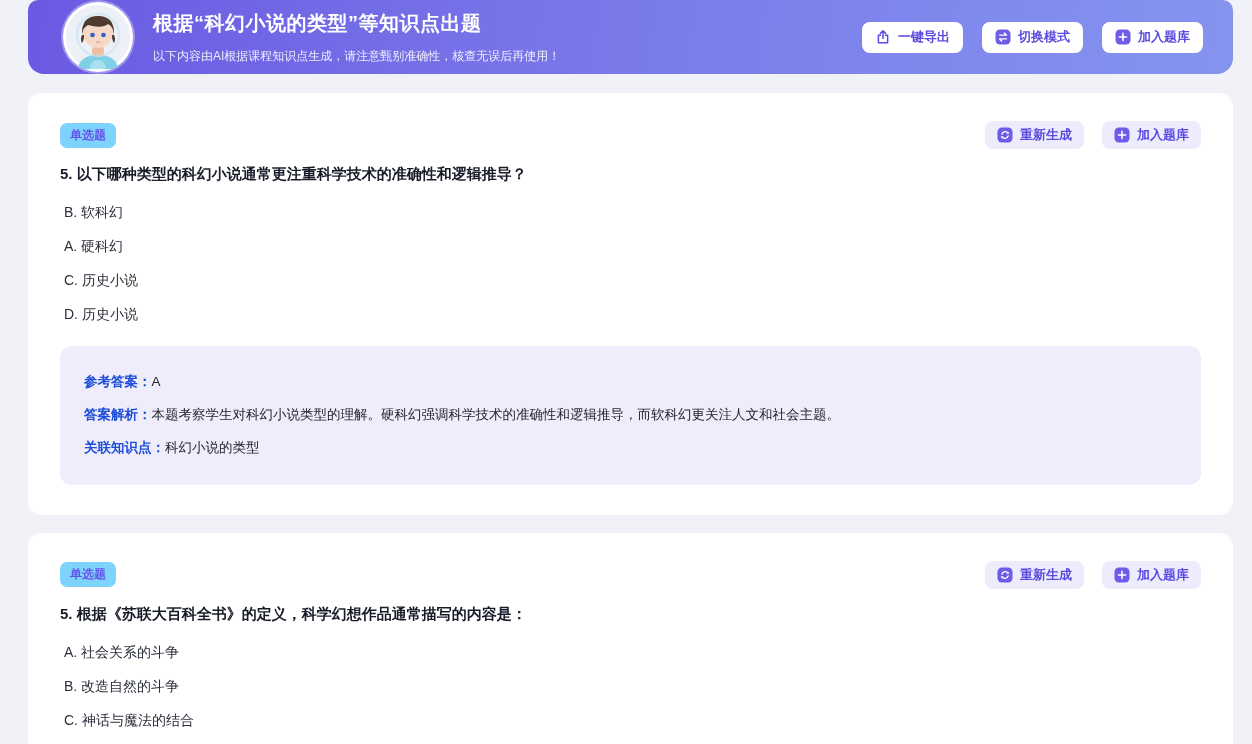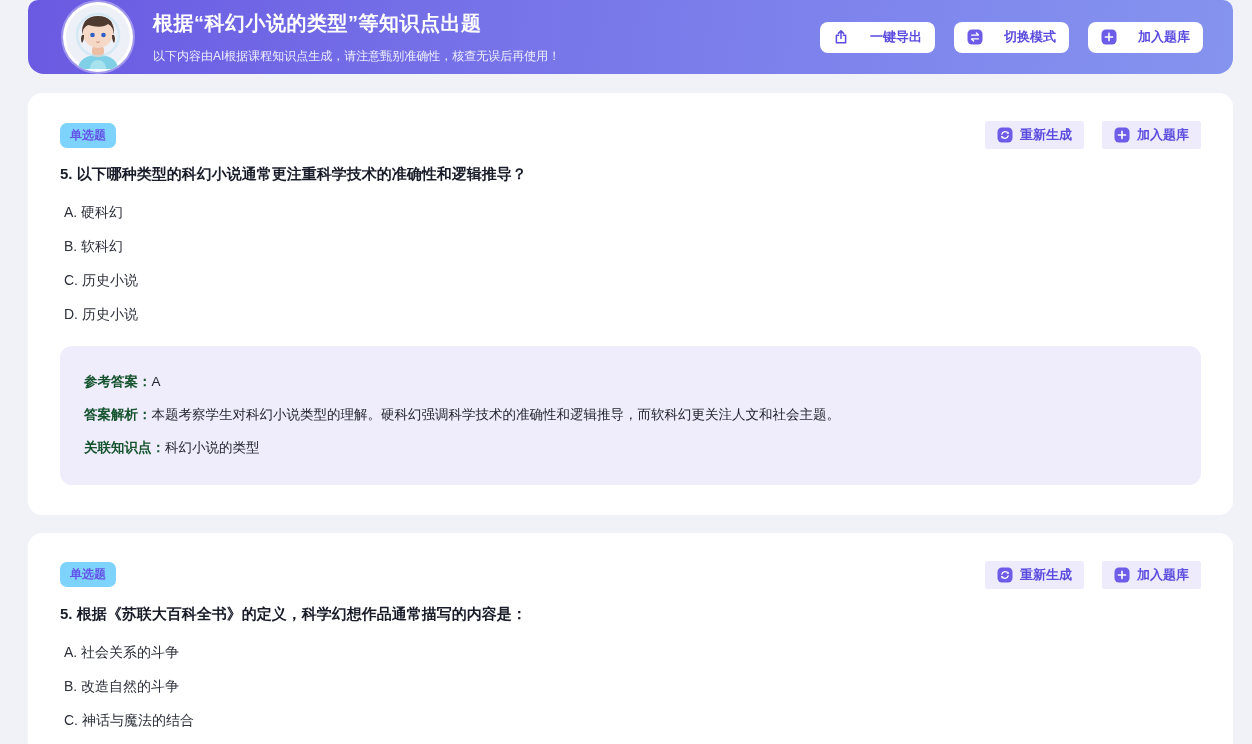--- a/index.html
+++ b/index.html
@@ -29,21 +29,21 @@
   .avatar svg { width:64px; height:64px; display:block; }
   .banner-text { margin-left:20px; }
   .banner-title {
     color:#ffffff; font-size:20px; font-weight:bold; letter-spacing:.5px;
   }
   .banner-sub {
     color:rgba(255,255,255,.88); font-size:12px; margin-top:11px;
   }
   .banner-actions { margin-left:auto; display:flex; gap:19px; }
   .hbtn {
-    display:flex; align-items:center; gap:21px;
+    display:flex; align-items:center; gap:7px;
     background:#ffffff; border:none; cursor:pointer;
     border-radius:8px; height:31px; padding:0 13px;
     color:#5a4bdf; font-size:13px; font-weight:600;
     font-family:Liberation Serif, serif;
   }
 
   
   .icsq { width:16px; height:16px; display:block; flex:0 0 auto; }
 
   
@@ -55,37 +55,37 @@
   .card-head { display:flex; align-items:center; }
   .badge {
     background:#7dd3fc; color:#6453e8;
     font-size:12px; font-weight:600;
     padding:4px 10px; border-radius:7px;
   }
   .card-head .actions { margin-left:auto; display:flex; gap:18px; }
   .cbtn {
     display:flex; align-items:center; gap:7px;
     background:#edebfc; border:none; cursor:pointer;
-    border-radius:2px; height:28px; padding:0 12px;
+    border-radius:8px; height:28px; padding:0 12px;
     color:#5a4bdf; font-size:13px; font-weight:600;
     font-family:inherit;
   }
   .question {
     margin:16px 0 18px; font-size:15px; font-weight:bold; color:#181c28;
   }
   .option {
     margin:14px 0; padding-left:4px;
     font-size:14px; color:#2b2f3a; line-height:20px;
   }
   .answer-box {
     margin-top:22px; background:#efecfb; border-radius:12px;
     padding:14px 24px;
   }
   .ans-row { margin:12px 0; font-size:13.5px; line-height:1.55; color:#23262f; }
-  .ans-label { font-weight:bold; color:#14532d; }
+  .ans-label { font-weight:bold; color:#1d4ed8; }
 </style>
 </head>
 <body>
 
 <div class="wrap">
 
   <div class="banner">
     <div class="avatar">
       <svg viewBox="0 0 64 64">
         <circle cx="32" cy="32" r="32" fill="#eef0f7"></circle>
@@ -150,22 +150,22 @@
             <path d="M8 4.4 V11.6 M4.4 8 H11.6" fill="none" stroke="#ffffff" stroke-width="1.6" stroke-linecap="round"></path>
           </svg>
           <span>加入题库</span>
         </button>
       </div>
     </div>
 
     <div class="question">5. 以下哪种类型的科幻小说通常更注重科学技术的准确性和逻辑推导？</div>
 
     <div>
+      <div class="option">B. 软科幻</div>
       <div class="option">A. 硬科幻</div>
-      <div class="option">B. 软科幻</div>
       <div class="option">C. 历史小说</div>
       <div class="option">D. 历史小说</div>
     </div>
 
     <div class="answer-box">
       <div class="ans-row">
         <span class="ans-label">参考答案：</span><span>A</span>
       </div>
       <div class="ans-row">
         <span class="ans-label">答案解析：</span><span>本题考察学生对科幻小说类型的理解。硬科幻强调科学技术的准确性和逻辑推导，而软科幻更关注人文和社会主题。</span>

